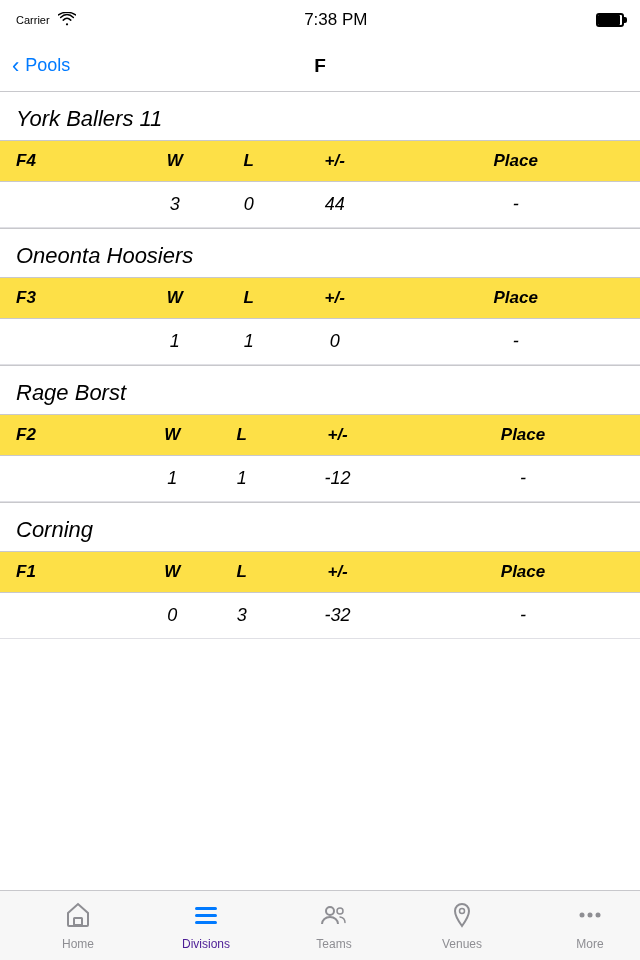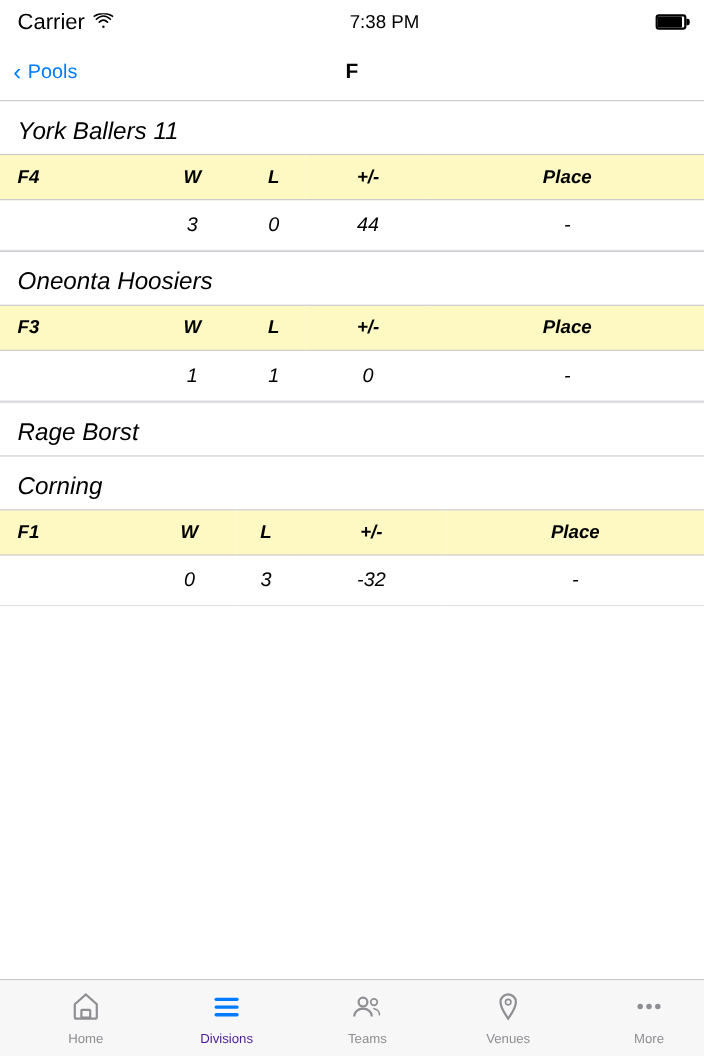--- a/index.html
+++ b/index.html
@@ -15,21 +15,21 @@
 
     
     .status-bar {
       display: flex;
       justify-content: space-between;
       align-items: center;
       padding: 6px 16px;
       height: 40px;
       background: #fff;
     }
-    .status-left { font-size: 20px; font-weight: 500; display: flex; align-items: center; gap: 8px; }
+    .status-left { font-size: 11px; font-weight: 500; display: flex; align-items: center; gap: 8px; }
     .status-center { font-size: 17px; font-weight: 500; }
     .status-right { display: flex; align-items: center; gap: 4px; }
     .battery {
       width: 28px; height: 14px; border: 2px solid #000; border-radius: 3px;
       position: relative; display: inline-block;
     }
     .battery::after {
       content: '';
       position: absolute;
       right: -5px; top: 50%; transform: translateY(-50%);
@@ -88,21 +88,21 @@
       font-weight: normal;
       color: #000;
     }
 
     
     .stats-table {
       width: 100%;
       border-collapse: collapse;
     }
     .stats-table thead tr {
-      background: #fef9c3;
+      background: #fde047;
     }
     .stats-table th {
       padding: 10px 0;
       text-align: center;
       font-size: 17px;
       font-weight: 600;
       color: #000;
       border-top: 1px solid #c8c8cc;
       border-bottom: 1px solid #c8c8cc;
     }
@@ -244,20 +244,40 @@
             <td>1</td>
             <td>0</td>
             <td>-</td>
           </tr>
         </tbody>
       </table>
     </div>
     <div class="divider"></div>
     <div class="team-block">
       <div class="team-name">Rage Borst</div>
+      <table class="stats-table">
+        <thead>
+          <tr>
+            <th class="code-col">F2</th>
+            <th>W</th>
+            <th>L</th>
+            <th>+/-</th>
+            <th>Place</th>
+          </tr>
+        </thead>
+        <tbody>
+          <tr>
+            <td class="code-col"></td>
+            <td>1</td>
+            <td>1</td>
+            <td>-12</td>
+            <td>-</td>
+          </tr>
+        </tbody>
+      </table>
     </div>
     <div class="divider"></div>
     <div class="team-block">
       <div class="team-name">Corning</div>
       <table class="stats-table">
         <thead>
           <tr>
             <th class="code-col">F1</th>
             <th>W</th>
             <th>L</th>

